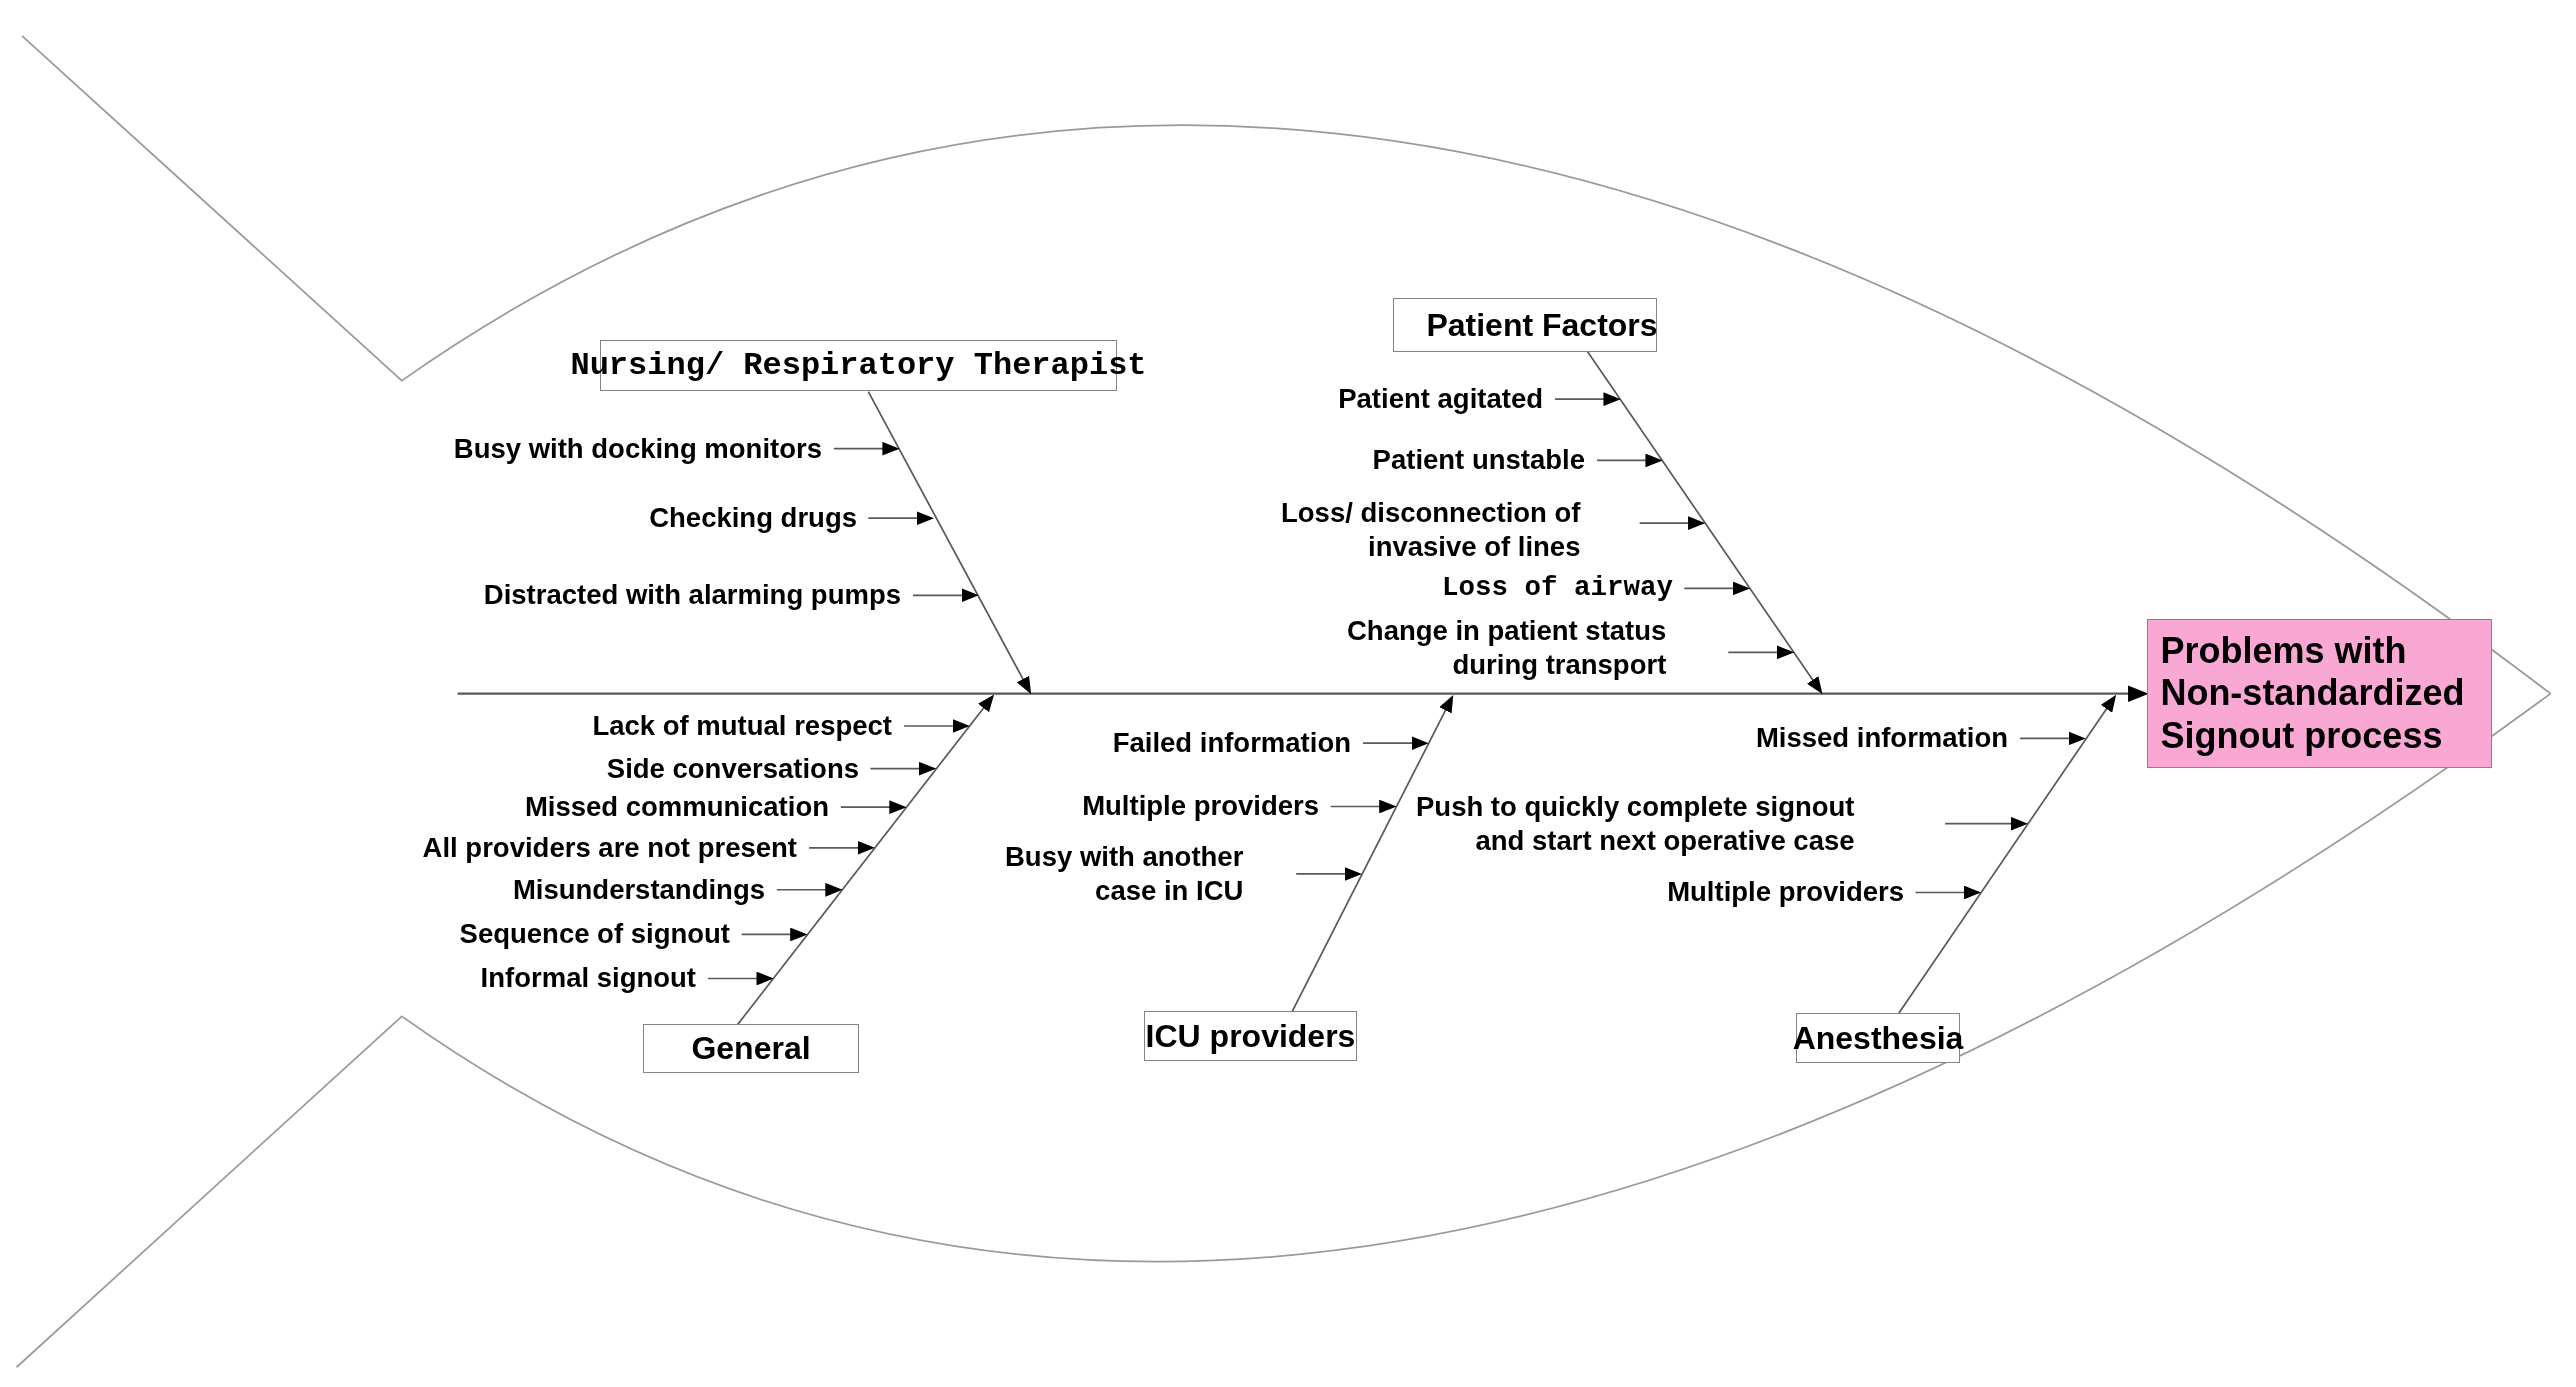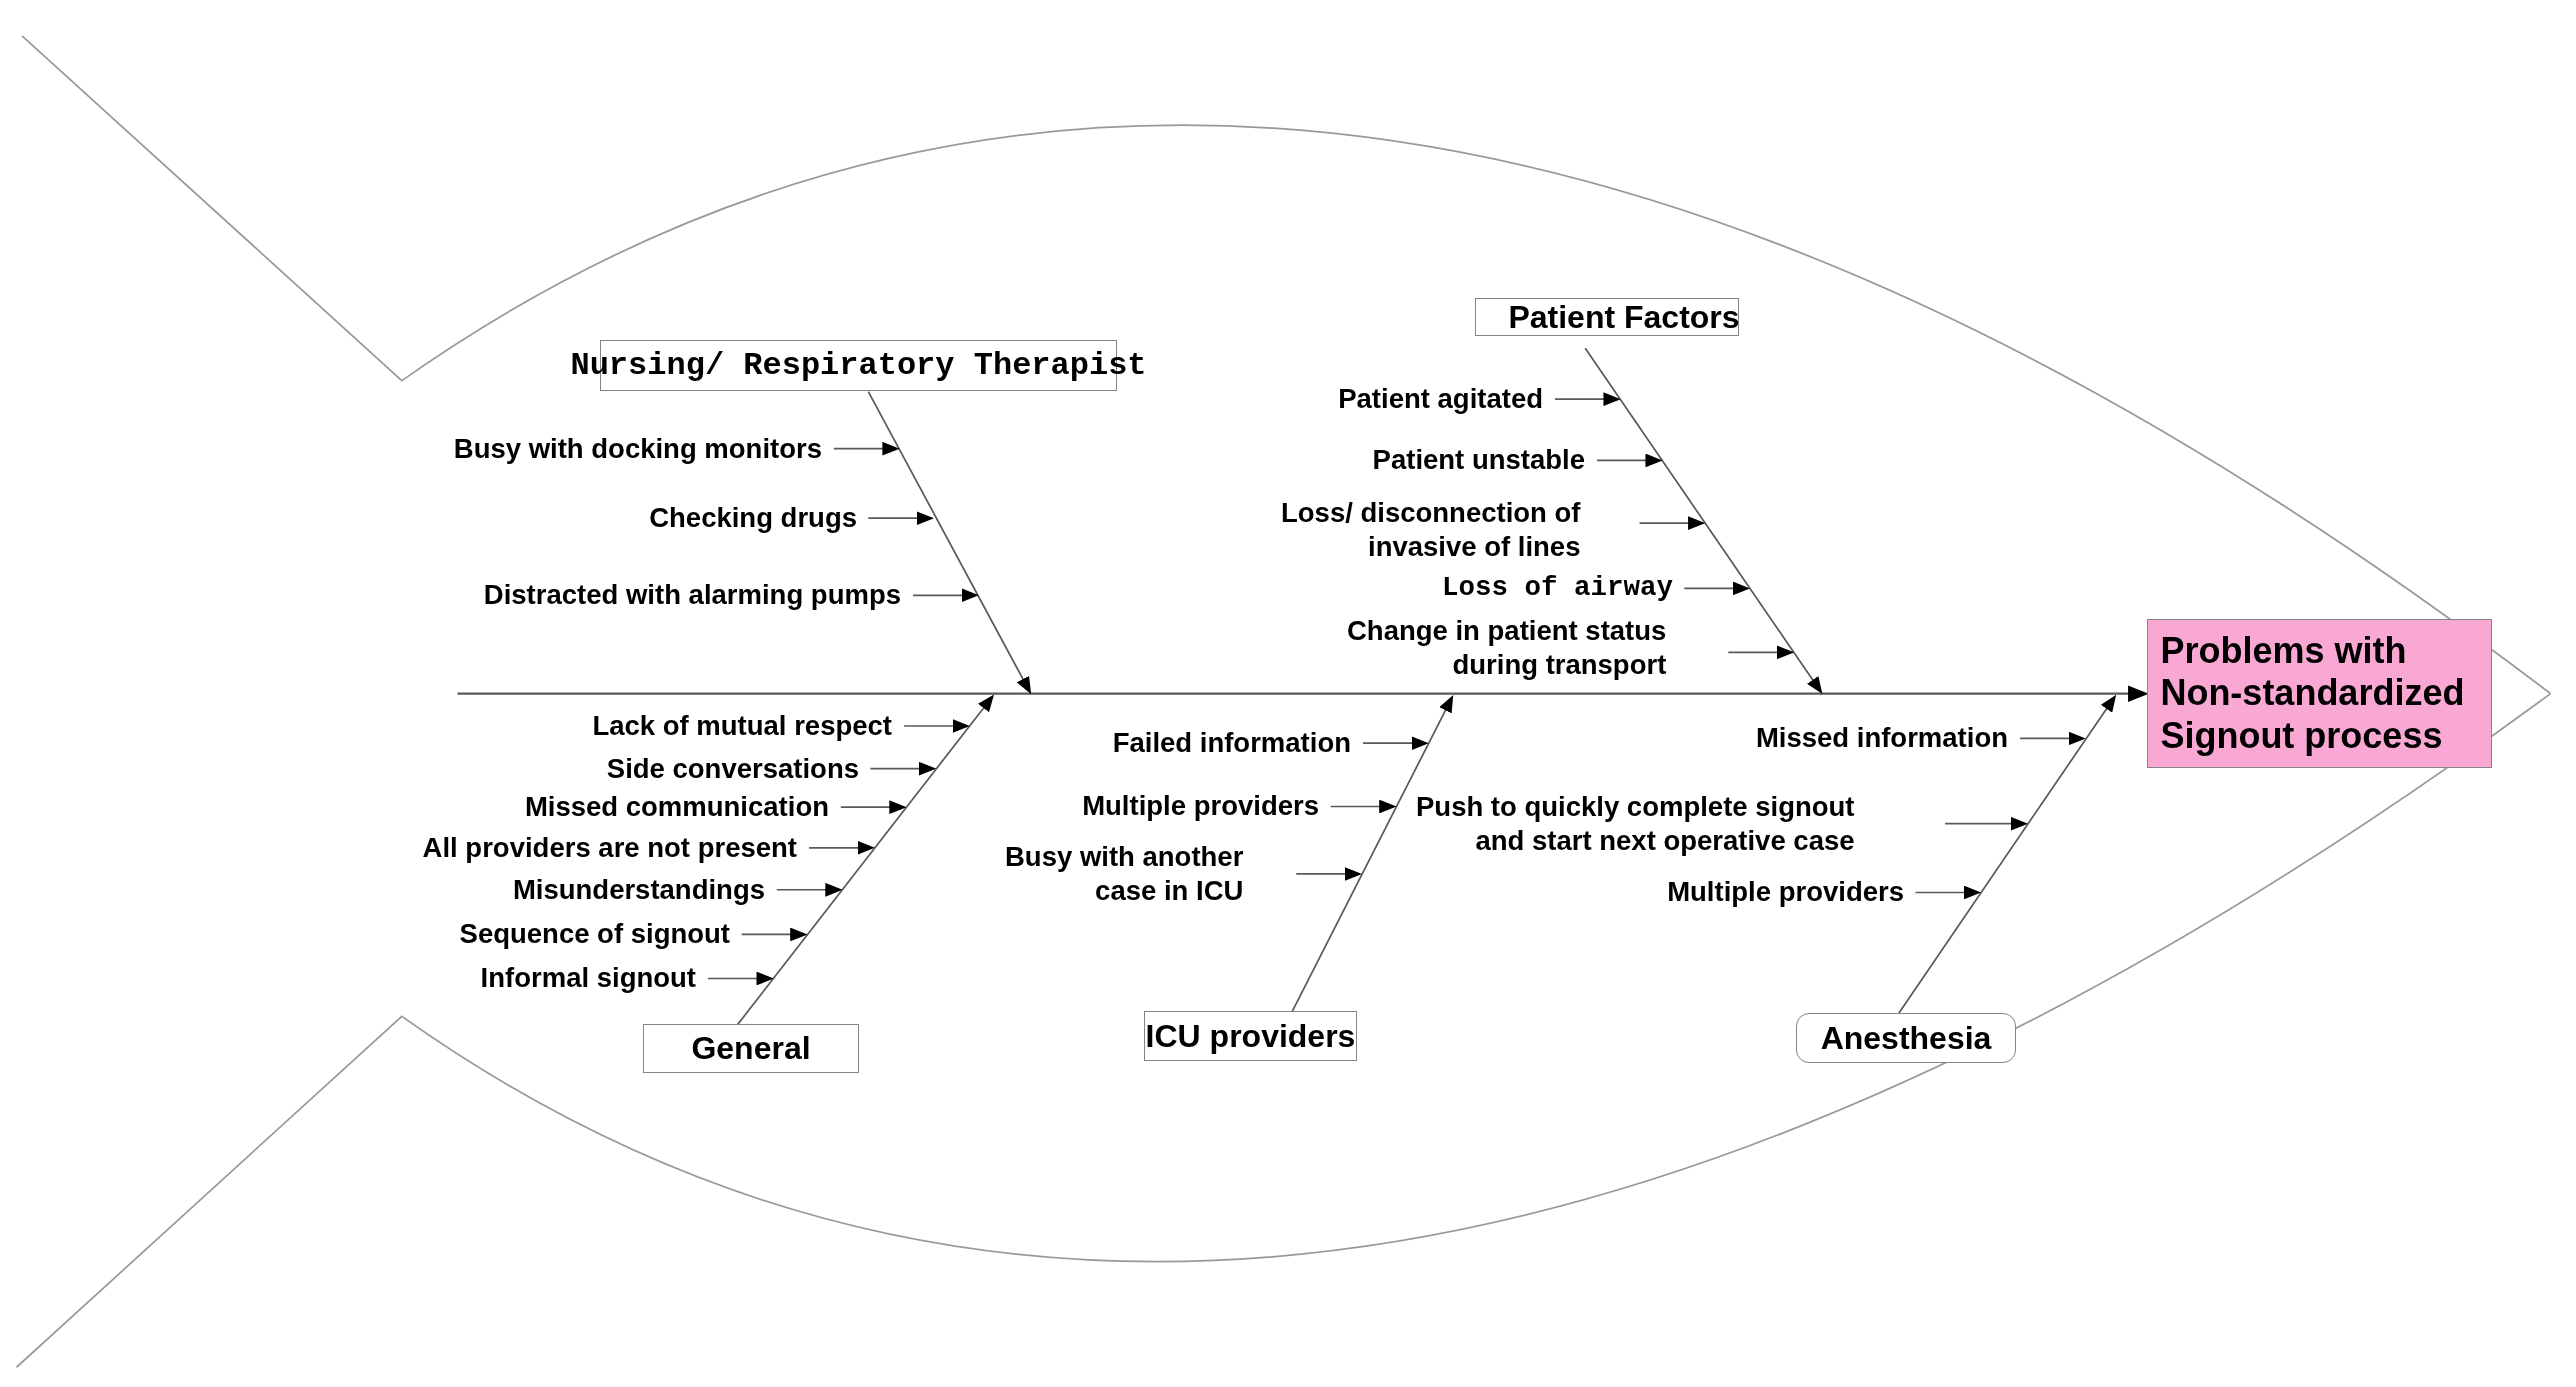--- a/index.html
+++ b/index.html
@@ -90,24 +90,24 @@
   </svg>
 
 
   <div class="effect-box">
     <span>Problems with
 Non-standardized
 Signout process</span>
   </div>
 
   <div class="cat-box" style="left:600px;  top:340px;  width:517px; height:51px;font-family:Liberation Mono, monospace;">Nursing/ Respiratory Therapist</div>
-  <div class="cat-box" style="left:1475px; top:298px;  width:264px; height:38px;padding-left:34px;">Patient Factors</div>
+  <div class="cat-box" style="left:1393px; top:298px;  width:264px; height:54px;padding-left:34px;">Patient Factors</div>
   <div class="cat-box" style="left:643px;  top:1024px; width:216px; height:49px;">General</div>
   <div class="cat-box" style="left:1144px; top:1011px; width:213px; height:50px;">ICU providers</div>
-  <div class="cat-box" style="left:1796px; top:1013px; width:220px; height:50px;border-radius:13px;">Anesthesia</div>
+  <div class="cat-box" style="left:1796px; top:1013px; width:164px; height:50px;">Anesthesia</div>
 
   <div class="cause ra" style="right:1754px; top:449px;">Busy with docking monitors</div>
   <div class="cause ra" style="right:1719px; top:518px;">Checking drugs</div>
   <div class="cause ra" style="right:1675px; top:595px;">Distracted with alarming pumps</div>
 
   <div class="cause ra" style="right:1033px; top:399px;">Patient agitated</div>
   <div class="cause ra" style="right:991px; top:460px;">Patient unstable</div>
   <div class="cause la" style="left:1281px;  top:530px;">Loss/ disconnection of
 invasive of lines</div>
   <div class="cause ra" style="right:903px; top:588px;font-family:Liberation Mono, monospace;">Loss of airway</div>

